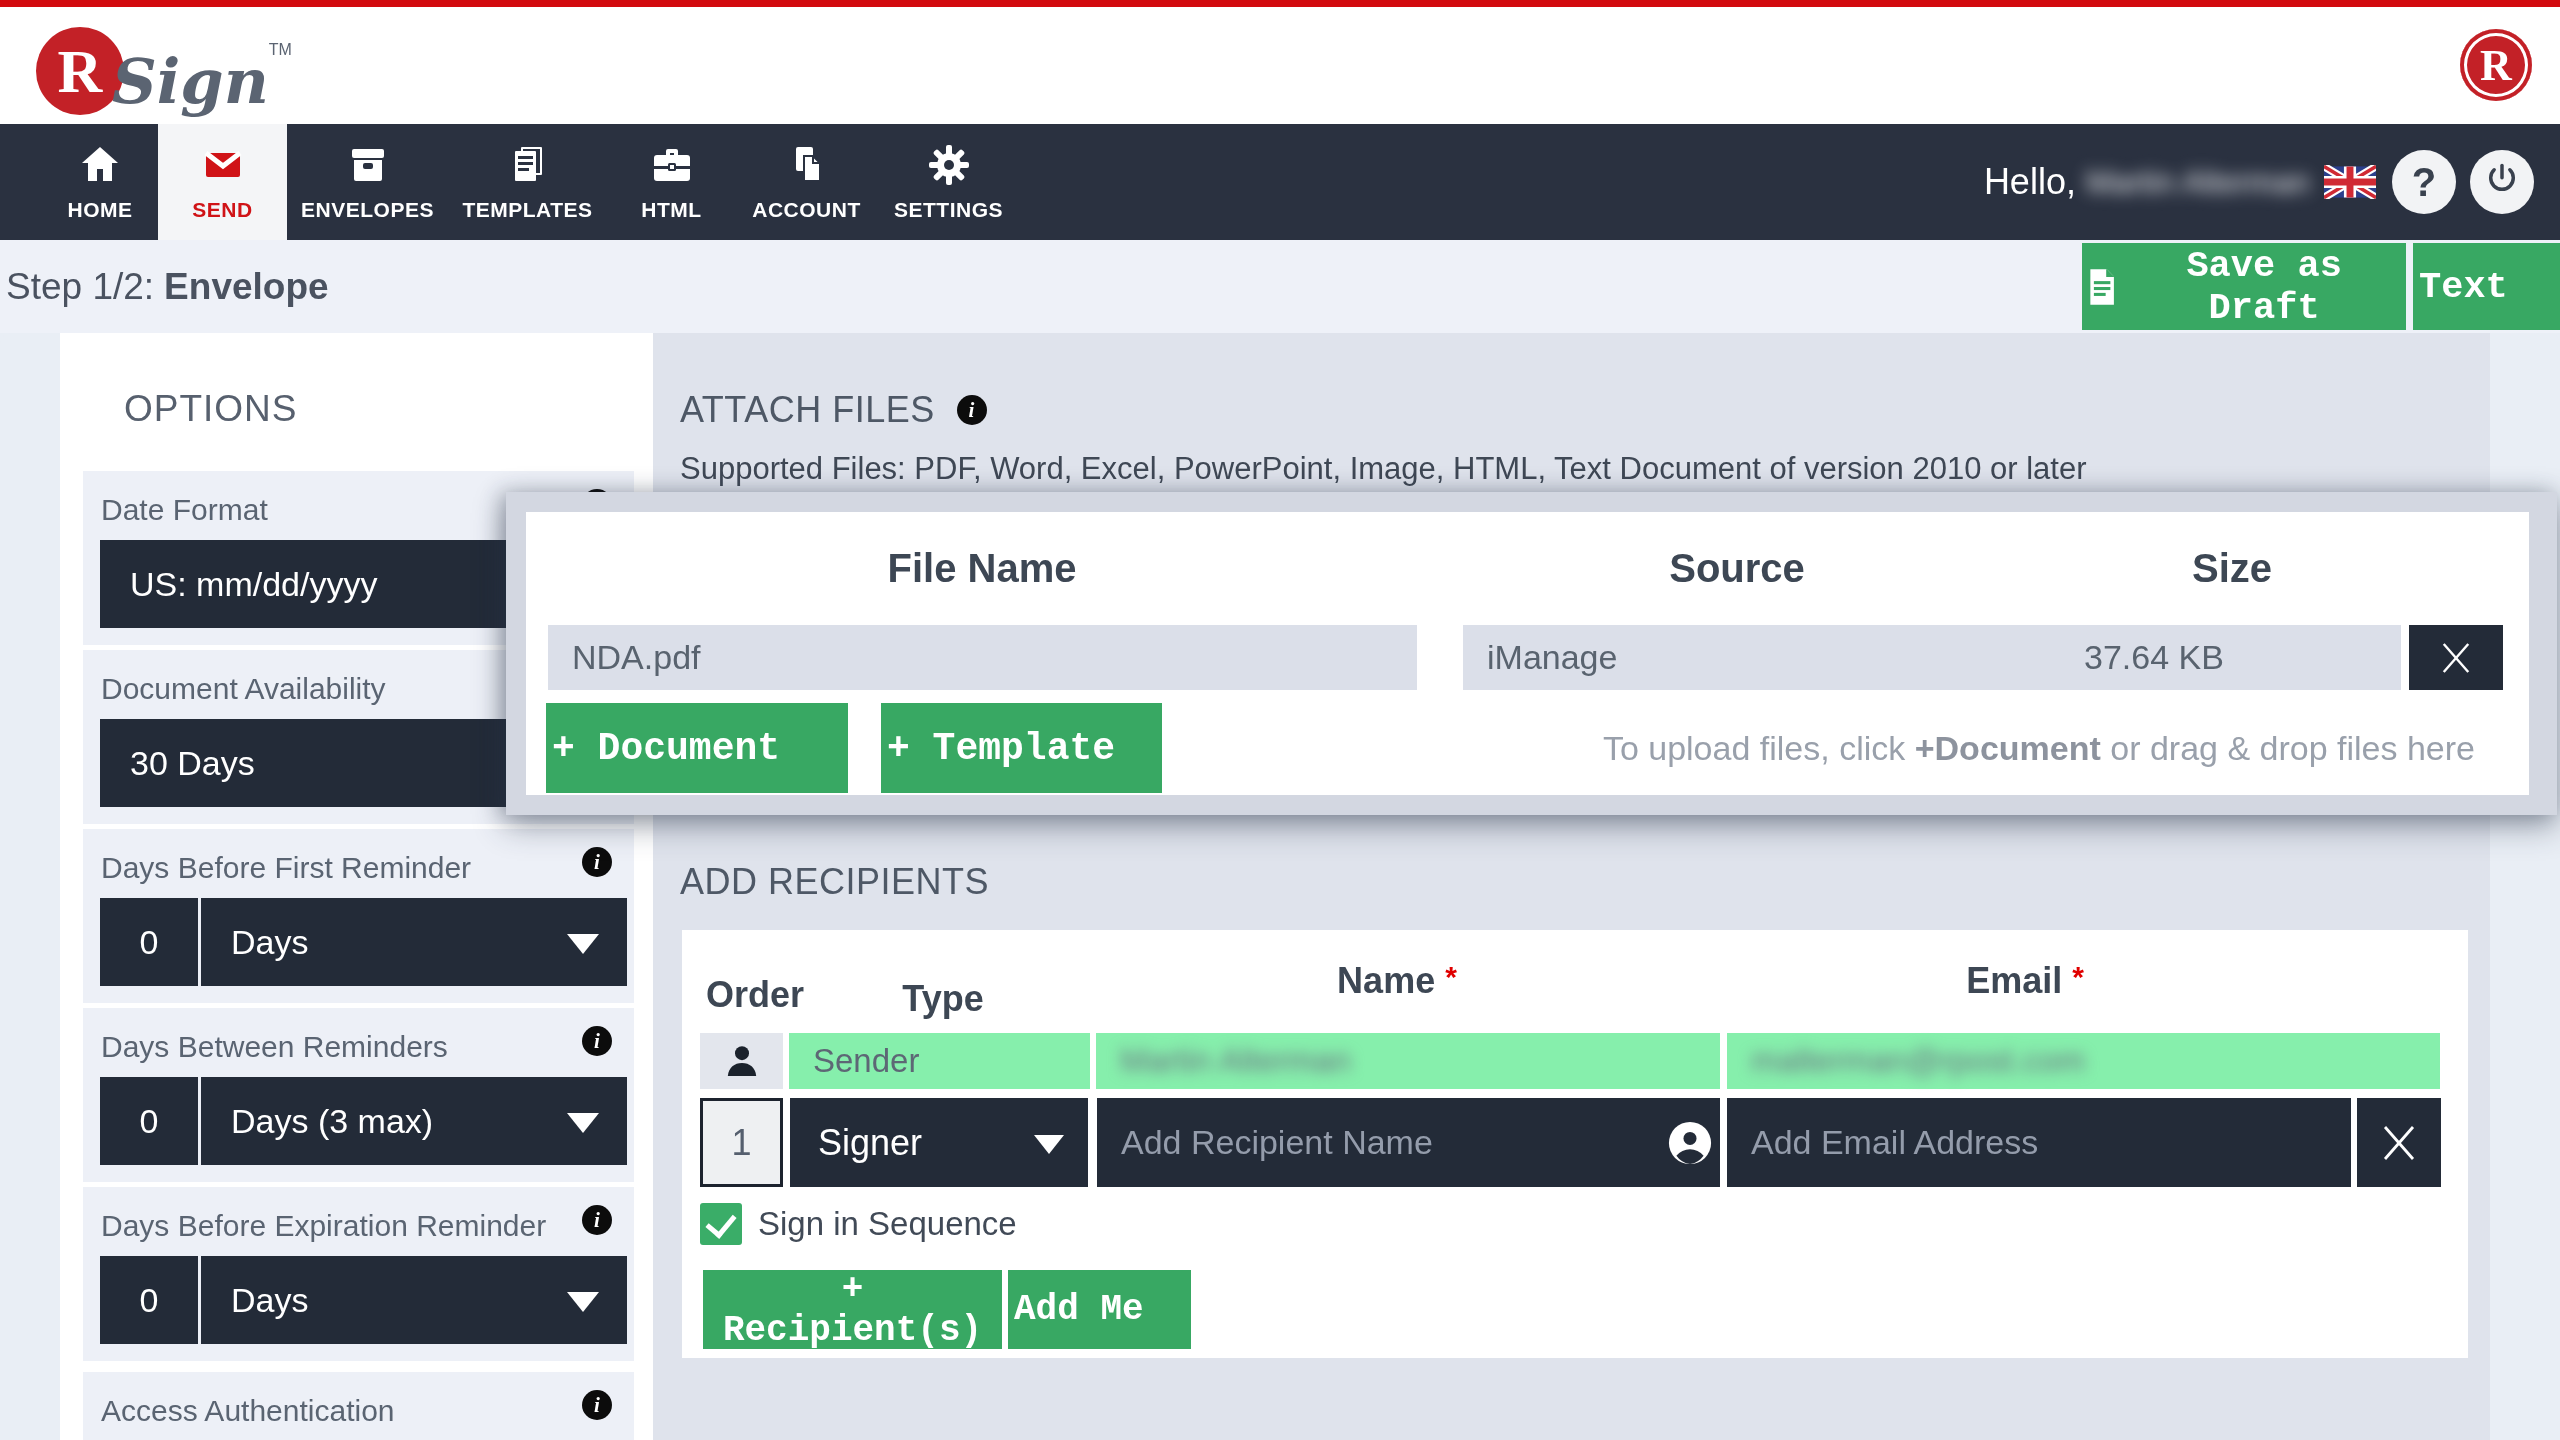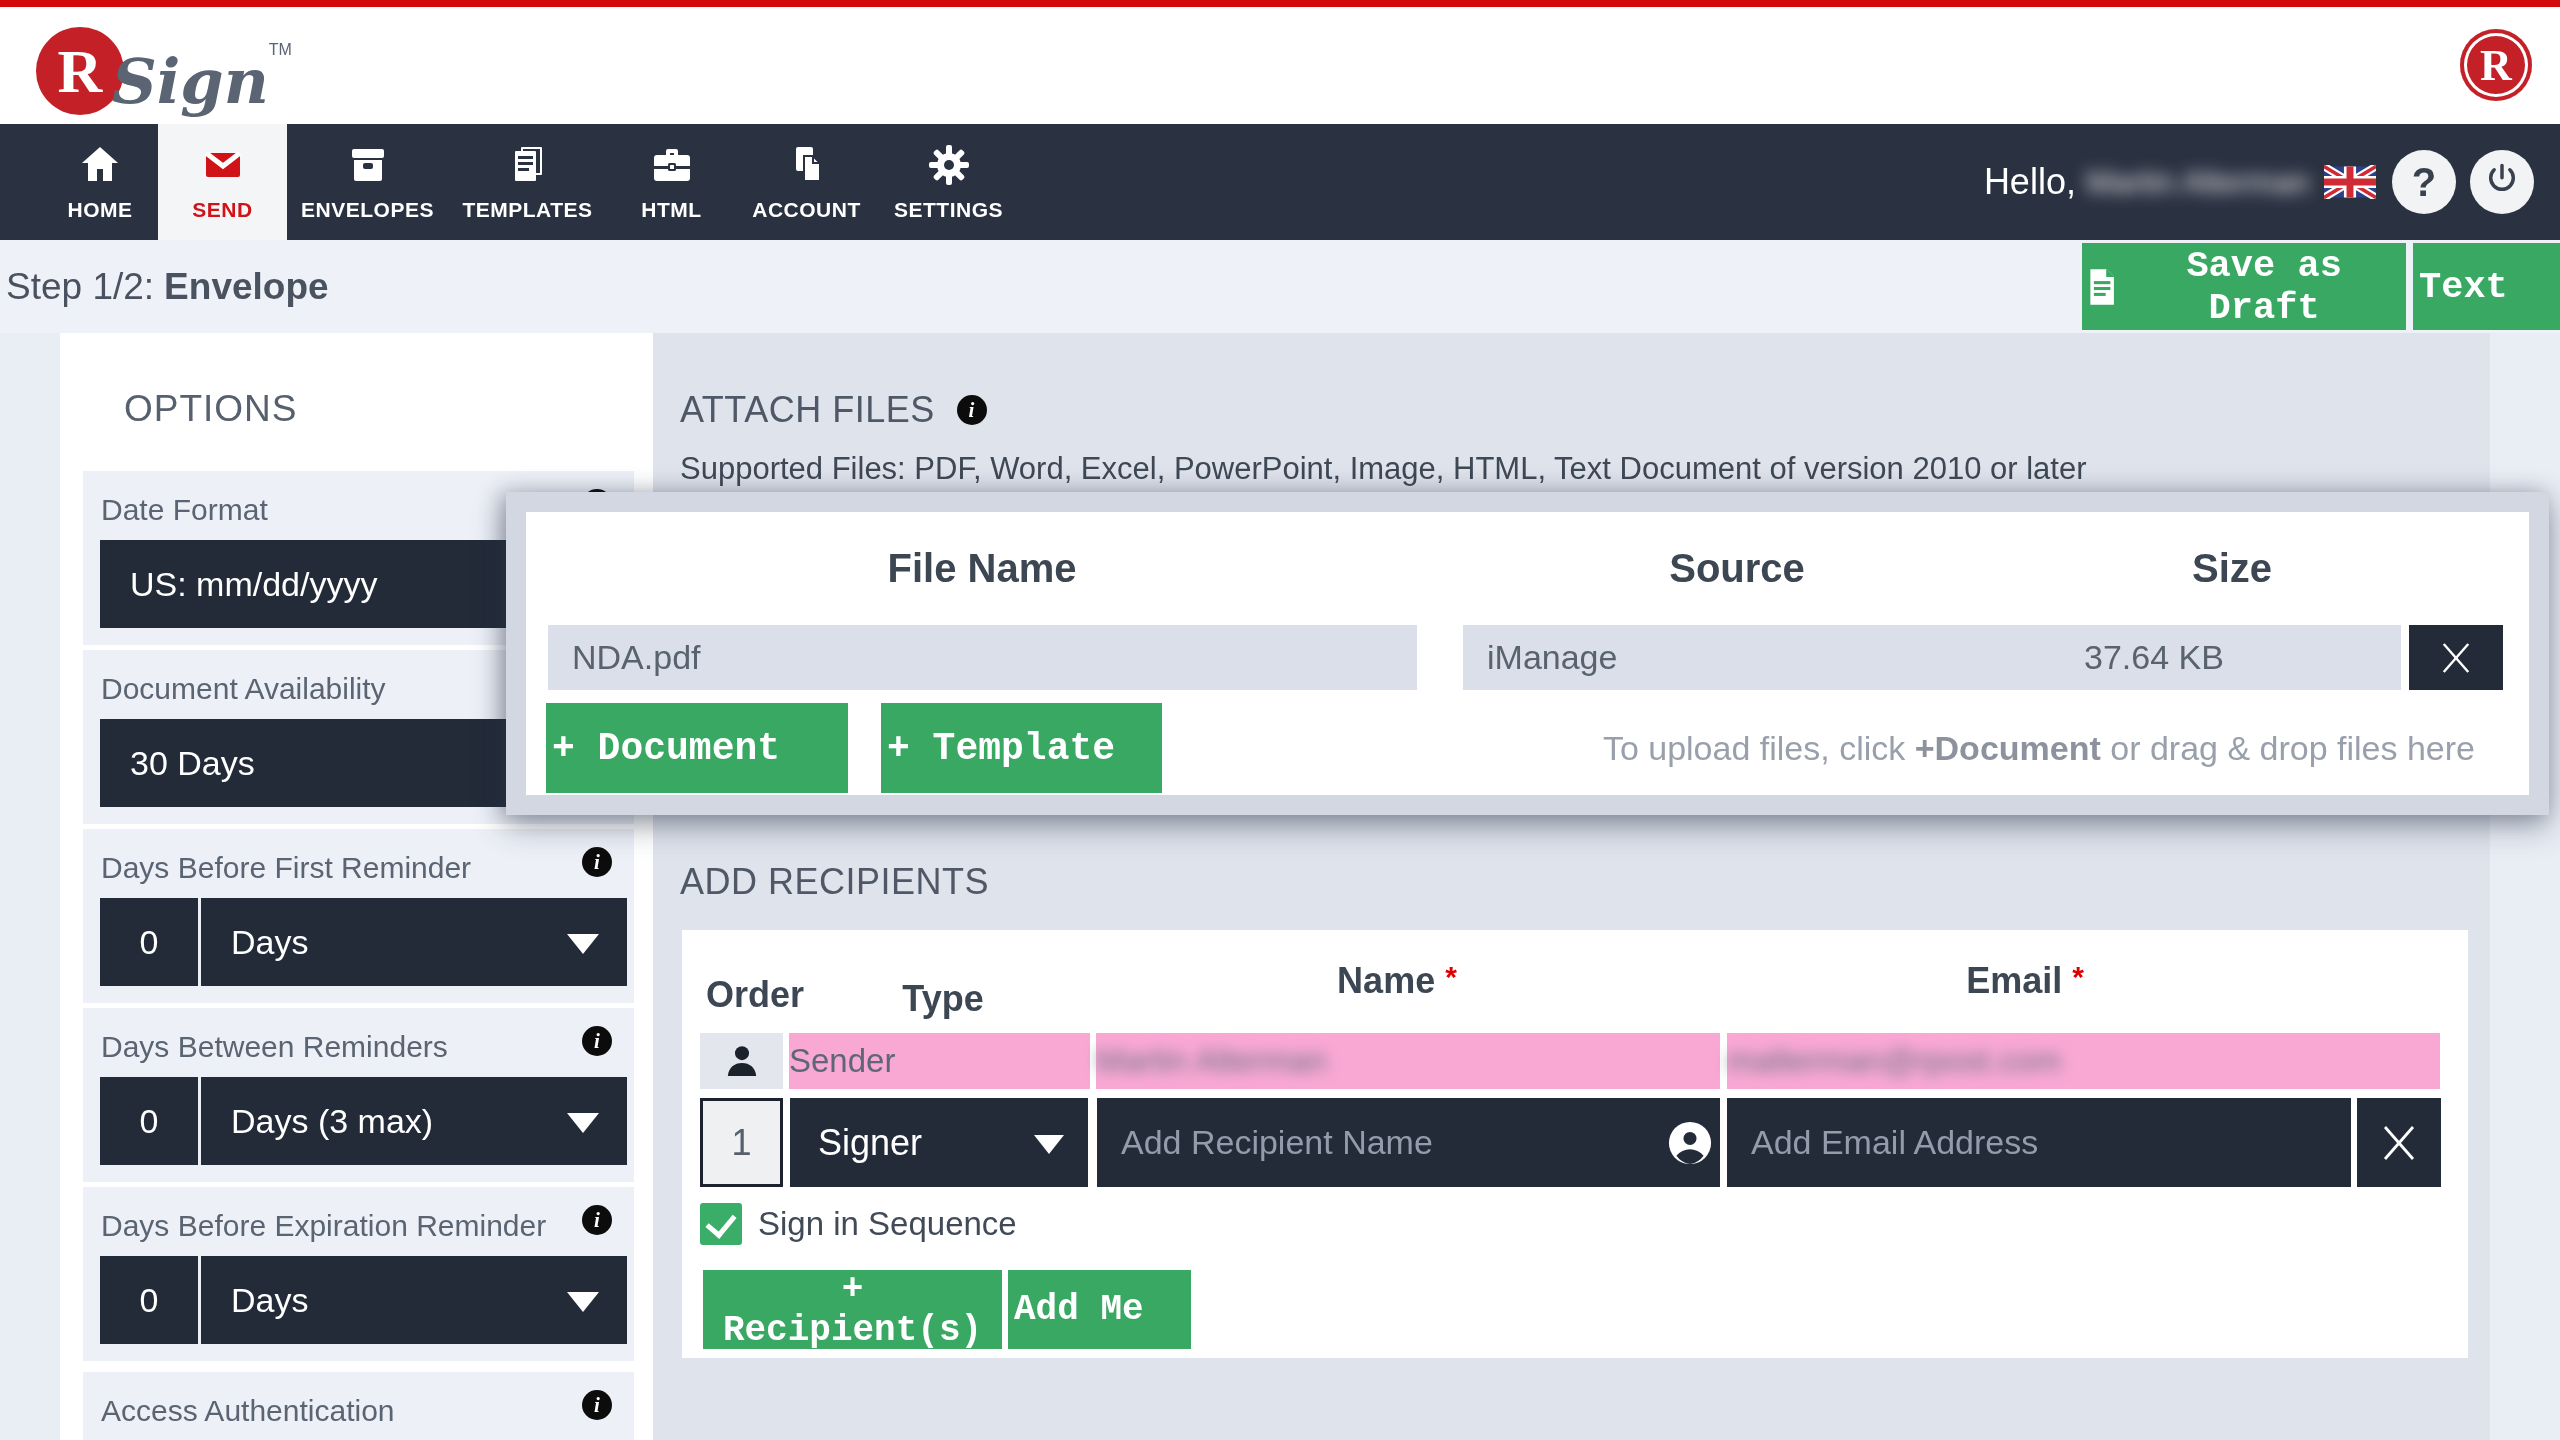--- a/index.html
+++ b/index.html
@@ -76,21 +76,21 @@
   
   .sec-title{position:absolute;font-size:36px;color:#4e5866;letter-spacing:.5px;display:flex;
     align-items:center;gap:22px;}
   .attach-title{left:680px;top:56px;}
   .supported{position:absolute;left:680px;top:118px;font-size:31px;color:#3f4855;}
   .recip-title{left:680px;top:528px;}
   .sec-title .info-icon{position:static;}
 
   
   .overlay{position:absolute;left:506px;top:159px;width:2043px;height:323px;background:#d3d7e1;
-    box-shadow:0 10px 30px rgba(40,50,70,.45), -6px 0 18px rgba(40,50,70,.25);}
+    box-shadow:0 10px 30px rgba(40,50,70,.45), -6px 0 18px rgba(40,50,70,.25);padding-left:8px;}
   .overlay-inner{position:absolute;left:20px;top:20px;width:2003px;height:283px;background:#ffffff;}
   .fh{position:absolute;top:34px;transform:translateX(-50%);font-size:40px;font-weight:bold;color:#3d4754;}
   .fh-name{left:456px;}.fh-source{left:1211px;}.fh-size{left:1706px;}
   .file-row-cell{position:absolute;top:113px;height:65px;background:#dbdfe9;color:#59636f;
     font-size:34px;display:flex;align-items:center;padding-left:24px;box-sizing:border-box;}
   .cell-file{left:22px;width:869px;}
   .cell-source{left:909px;width:616px;margin-left:28px;}
   .cell-size{left:1534px;width:341px;}
   .x-btn{position:absolute;background:#232b38;display:flex;align-items:center;justify-content:center;cursor:pointer;}
   .x-file{left:1883px;top:113px;width:94px;height:65px;}
@@ -102,22 +102,22 @@
   .upload-hint span{white-space:pre;}
 
   
   .recip-panel{position:absolute;left:682px;top:597px;width:1786px;height:428px;background:#ffffff;}
   .rh{position:absolute;font-size:36px;font-weight:bold;color:#3d4754;}
   .rh-order{left:24px;top:44px;}
   .rh-type{left:261px;top:48px;transform:translateX(-50%);}
   .rh-name{left:715px;top:30px;transform:translateX(-50%);}
   .rh-email{left:1343px;top:30px;transform:translateX(-50%);}
   .req{color:#e00000;font-size:30px;font-weight:bold;vertical-align:top;}
-  .s-cell{position:absolute;top:103px;height:56px;background:#f9a8d4;display:flex;align-items:center;
-    box-sizing:border-box;font-size:33px;color:#5d6775;}
+  .s-cell{position:absolute;top:103px;height:56px;background:#86efac;display:flex;align-items:center;
+    padding-left:24px;box-sizing:border-box;font-size:33px;color:#5d6775;}
   .s-icon{left:18px;width:83px;padding-left:0;justify-content:center;background:#e3e6ed;}
   .s-type{left:107px;width:301px;}
   .s-name{left:414px;width:624px;}
   .s-email{left:1045px;width:713px;}
   .s-cell .blur{filter:blur(7px);color:#6a7383;}
   .g-row-el{position:absolute;top:168px;height:89px;box-sizing:border-box;}
   .order-box{left:18px;width:83px;background:#eef0f2;border:3px solid #1c232e;color:#555f6e;
     font-size:36px;display:flex;align-items:center;justify-content:center;}
   .signer-dd{left:108px;width:298px;background:#232b38;color:#fff;font-size:36px;display:flex;
     align-items:center;padding-left:28px;position:absolute;cursor:pointer;}

